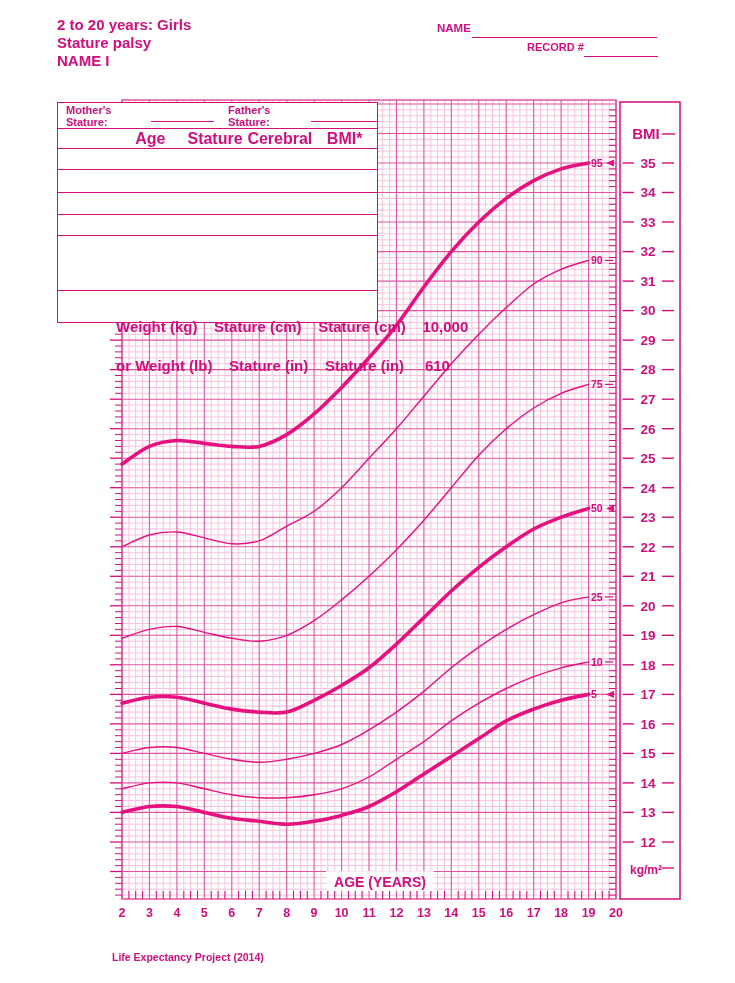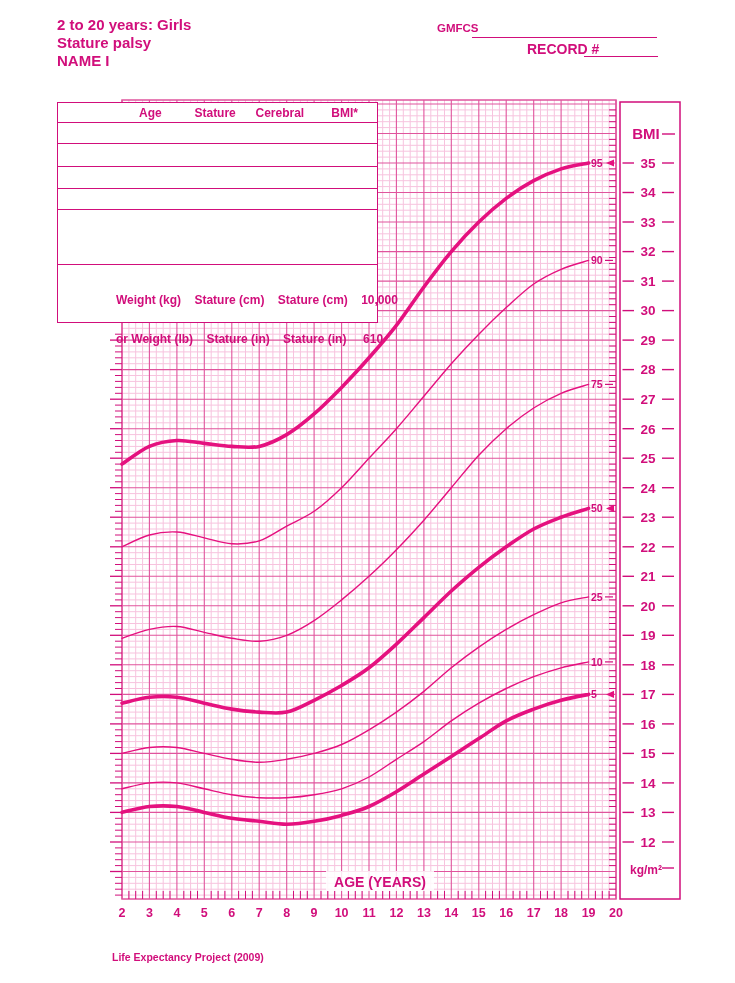--- a/index.html
+++ b/index.html
@@ -2,34 +2,34 @@
 <html><head>
 <meta charset="utf-8">
 <style>
   html,body{margin:0;padding:0;background:#fff;}
   #page{position:relative;width:735px;height:983px;background:#fff;overflow:hidden;
         font-family:"Liberation Sans", sans-serif;}
   #title-block{position:absolute;left:57px;top:16px;z-index:3;font-size:15px;font-weight:bold;
                line-height:18px;color:#d10e7b;}
   #name-row{position:absolute;left:437px;top:22px;z-index:3;font-size:11.5px;font-weight:600;color:#d10e7b;}
   #name-line{position:absolute;left:472px;top:23px;width:185px;height:14px;border-bottom:1.3px solid #d10e7b;z-index:3;}
-  #record-row{position:absolute;left:527px;top:41px;z-index:3;font-size:14px;font-weight:600;color:#d10e7b;}
+  #record-row{position:absolute;left:527px;top:41px;z-index:3;font-size:11px;font-weight:600;color:#d10e7b;}
   #record-line{position:absolute;left:584px;top:42px;width:74px;height:14px;border-bottom:1.3px solid #d10e7b;z-index:3;}
 
   #chart-svg{position:absolute;left:0;top:0;z-index:1;}
 
   #patient-table{position:absolute;left:57px;top:102px;width:321px;height:221px;background:#fff;
                  border:1.2px solid #d10e7b;z-index:2;box-sizing:border-box;color:#d10e7b;}
   .t-row{box-sizing:border-box;border-bottom:1px solid #d10e7b;}
   #stature-row{height:26px;display:flex;align-items:center;padding-left:8px;font-size:11px;font-weight:600;}
   .u-line{display:inline-block;border-bottom:1.2px solid #d10e7b;height:12px;}
   #header-row{height:20px;display:grid;grid-template-columns:60px 1fr 1fr 1fr 1fr;align-items:center;
-              font-size:12px;font-weight:600;text-align:center;}
+              font-size:16px;font-weight:600;text-align:center;}
   .empty-row{background:transparent;}
-  #formula-block{height:32px;padding-left:58px;font-size:12px;line-height:13px;
+  #formula-block{height:32px;padding-left:58px;font-size:15px;line-height:13px;
                  padding-top:3px;white-space:pre;font-weight:600;box-sizing:border-box;}
   #footer{position:absolute;left:112px;top:921px;z-index:3;font-size:10.5px;line-height:14.5px;
           color:#d10e7b;white-space:pre;font-weight:600;}
 </style>
 </head>
 <body>
 
 <div id="page">
 
   <svg id="chart-svg" width="735" height="983" viewBox="0 0 735 983">
@@ -632,42 +632,48 @@
         <line x1="662" y1="868" x2="674" y2="868" stroke="#d10e7b" stroke-width="1.4"></line>
       </g>
     </svg>
 
   <div id="title-block">
     <div>2 to 20 years: Girls</div>
     <div>Stature palsy</div>
     <div>NAME I</div>
   </div>
 
-  <div id="name-row">GMFCS</div>
+  <div id="name-row">NAME</div>
   <div id="name-line"></div>
   <div id="record-row">RECORD #</div>
   <div id="record-line"></div>
 
   <div id="patient-table">
+    <div id="stature-row" class="t-row">
+      <span>Mother's Stature:</span>
+        <span class="u-line" style="width:66px;margin-right:14px;"></span>
+        <span>Father's Stature:</span>
+        <span class="u-line" style="width:70px;"></span>
+    </div>
     <div id="header-row" class="t-row">
       <span></span>
       <span>Age</span>
       <span>Stature</span>
       <span>Cerebral</span>
       <span>BMI*</span>
     </div>
     <div class="t-row empty-row" style="height:21px;"></div>
     <div class="t-row empty-row" style="height:23px;"></div>
     <div class="t-row empty-row" style="height:22px;"></div>
     <div class="t-row empty-row" style="height:21px;"></div>
     <div class="t-row empty-row" style="height:55px;"></div>
     <div id="formula-block">
       <div>Weight (kg)    Stature (cm)    Stature (cm)    10,000</div>
       <div>or Weight (lb)    Stature (in)    Stature (in)     610</div>
     </div>
   </div>
 
   <div id="footer">
-    <div>Life Expectancy Project (2009)</div>
+    <div>Life Expectancy Project (2014)</div>
     
   </div>
 
 </div>
 
 </body></html>

